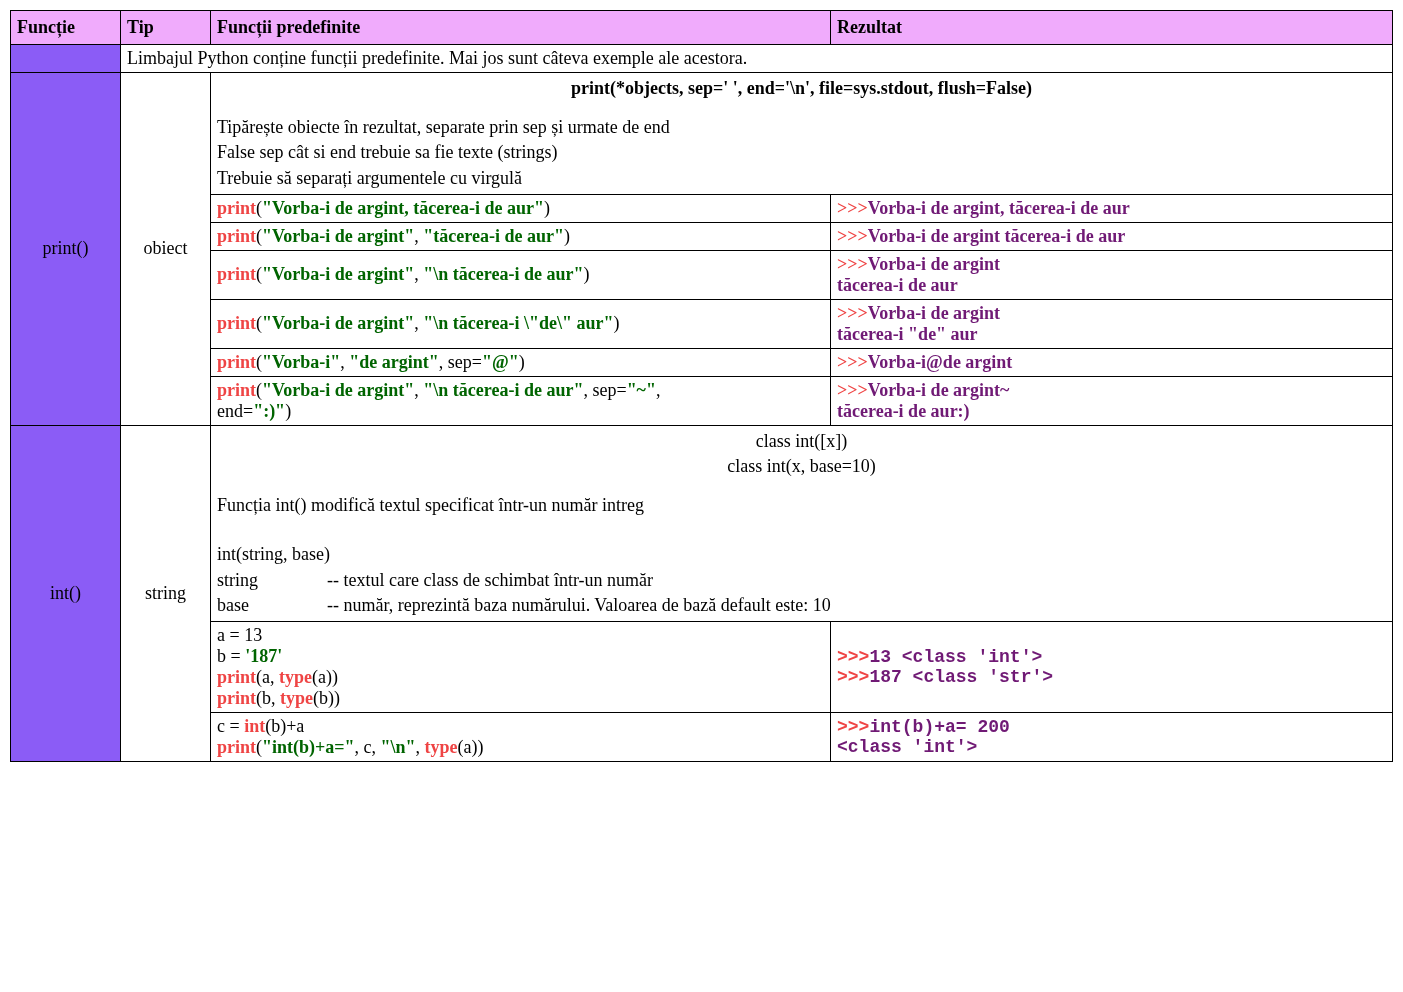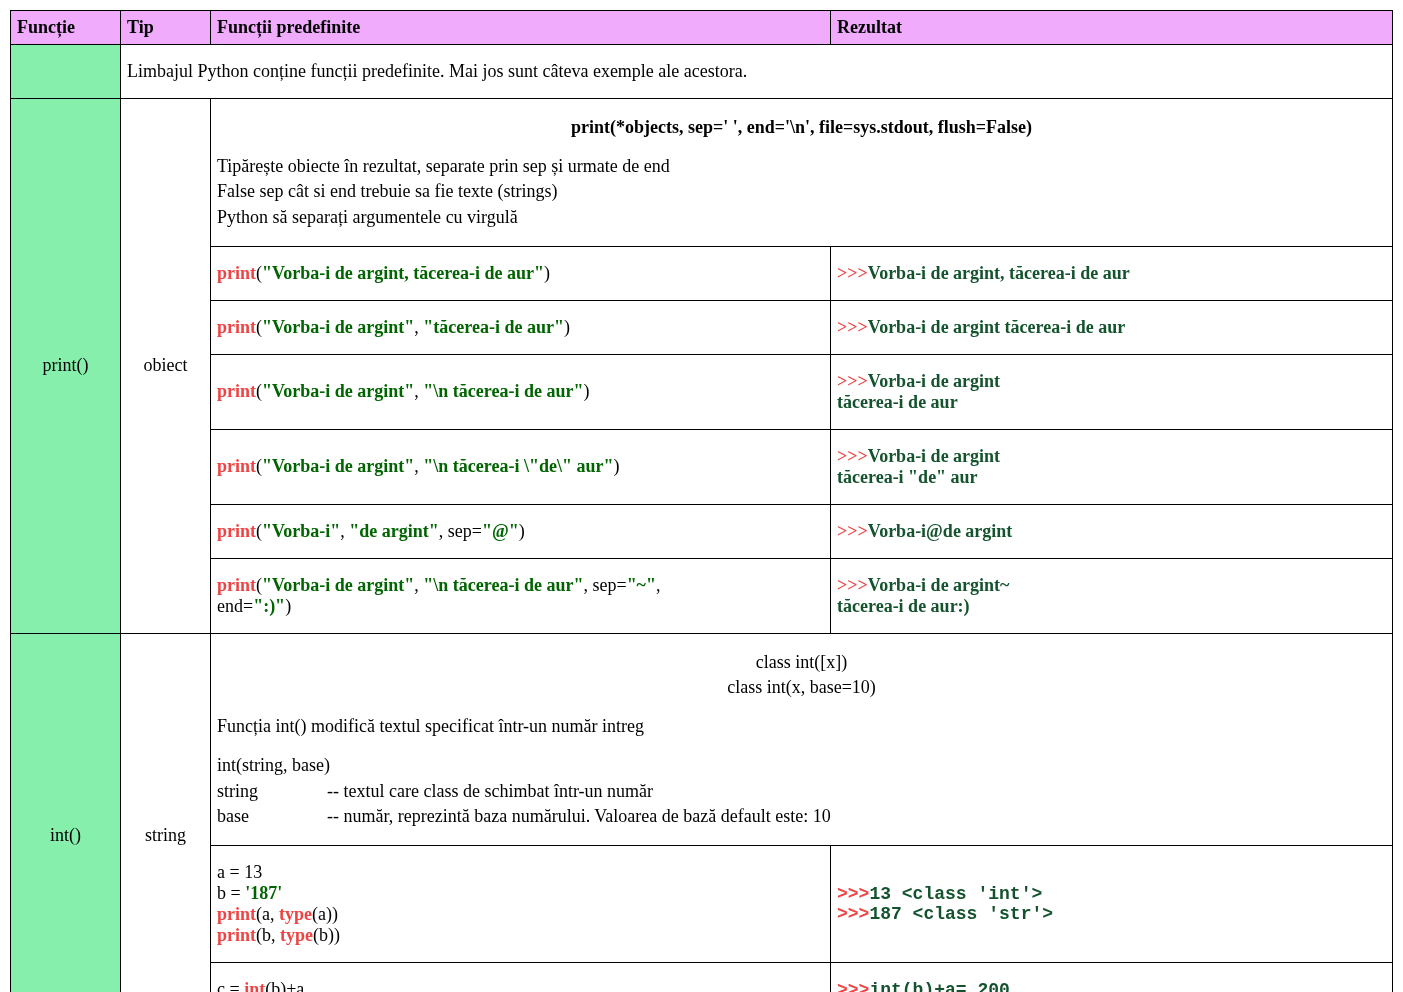--- a/index.html
+++ b/index.html
@@ -10,42 +10,42 @@
       background: #fff;
       color: #000;
     }
     table {
       border-collapse: collapse;
       width: 100%;
       table-layout: fixed;
     }
     td, th {
       border: 1px solid #000;
-      padding: 16px 6px;
+      padding: 3px 6px;
       vertical-align: middle;
       text-align: left;
     }
     th {
       background: #f0abfc;
       text-align: left;
       font-weight: bold;
       padding: 6px;
     }
     .col-func { width: 110px; }
     .col-type { width: 90px; }
     .col-code { width: 620px; }
     .col-res  { width: auto; }
     .yellow {
-      background: #86efac;
+      background: #8b5cf6;
     }
     .center { text-align: center; }
     .bold { font-weight: normal; }
     .purple { color: #ef4444; font-weight: bold; }
     .green { color: #006400; font-weight: bold; }
-    .navy { color: #14532d; font-weight: bold; }
+    .navy { color: #701a75; font-weight: bold; }
     .mono { font-family: "Liberation Mono", Consolas, monospace; margin-left: 36px; }
     .desc-cell { line-height: 1.4; }
     .sig { text-align:center; font-weight:bold; margin-bottom:14px;}
     .indent { display:inline-block; width:110px; }
   </style>
 </head>
 <body>
 
 <table>
   <colgroup>
@@ -71,21 +71,21 @@
     <td rowspan="7" class="center bold">obiect</td>
     <td colspan="2" class="desc-cell">
       <div class="sig">print(*objects, sep=' ', end='\n', file=sys.stdout, flush=False)</div>
       <div>
         <span>Tipărește </span><span class="bold">obiecte</span><span> în rezultat, separate prin </span><span class="bold">sep</span><span> și urmate de </span><span class="bold">end</span>
       </div>
       <div>
         <span>False </span><span class="bold">sep</span><span> cât si </span><span class="bold">end</span><span> trebuie sa fie </span><span class="bold">texte</span><span> (</span><span class="bold">strings</span><span>)</span>
       </div>
       <div>
-        <span>Python să separați </span><span class="bold">argumentele</span><span> cu virgulă</span>
+        <span>Trebuie să separați </span><span class="bold">argumentele</span><span> cu virgulă</span>
       </div>
     </td>
   </tr>
   <tr>
     <td>
       <span class="purple">print</span><span>(</span><span class="green">"Vorba-i de argint, tăcerea-i de aur"</span><span>)</span>
     </td>
     <td>
       <span class="purple">&gt;&gt;&gt;</span><span class="navy">Vorba-i de argint, tăcerea-i de aur</span>
     </td>
@@ -133,21 +133,21 @@
       <span class="navy"> tăcerea-i de aur:)</span>
     </td>
   </tr>
 
   <tr>
     <td rowspan="3" class="yellow center bold">int()</td>
     <td rowspan="3" class="center bold">string</td>
     <td colspan="2" class="desc-cell">
       <div class="center bold">class int([x])</div>
       <div class="center bold" style="margin-bottom:14px;">class int(x, base=10)</div>
-      <div style="margin-bottom:14px;">
+      <div style="margin-bottom:24px;">
         <span>Funcția </span><span class="bold">int()</span><span> modifică textul specificat într-un număr intreg</span>
       </div>
       <div class="bold">int(string, base)</div>
       <div>
         <span class="bold indent">string</span><span>--  </span><span class="bold">textul</span><span> care class de schimbat într-un număr</span>
       </div>
       <div>
         <span class="bold indent">base</span><span>--  </span><span class="bold">număr</span><span>, reprezintă baza numărului. Valoarea de bază default este: 10</span>
       </div>
     </td>

